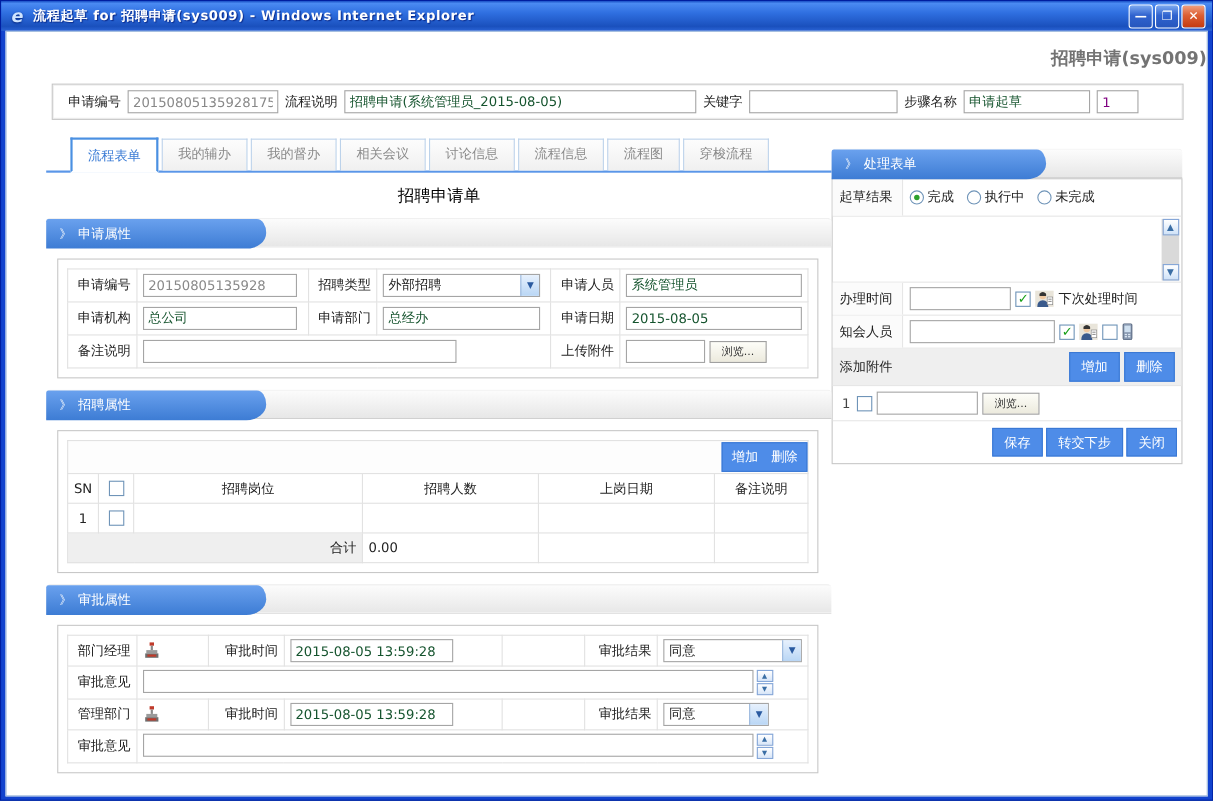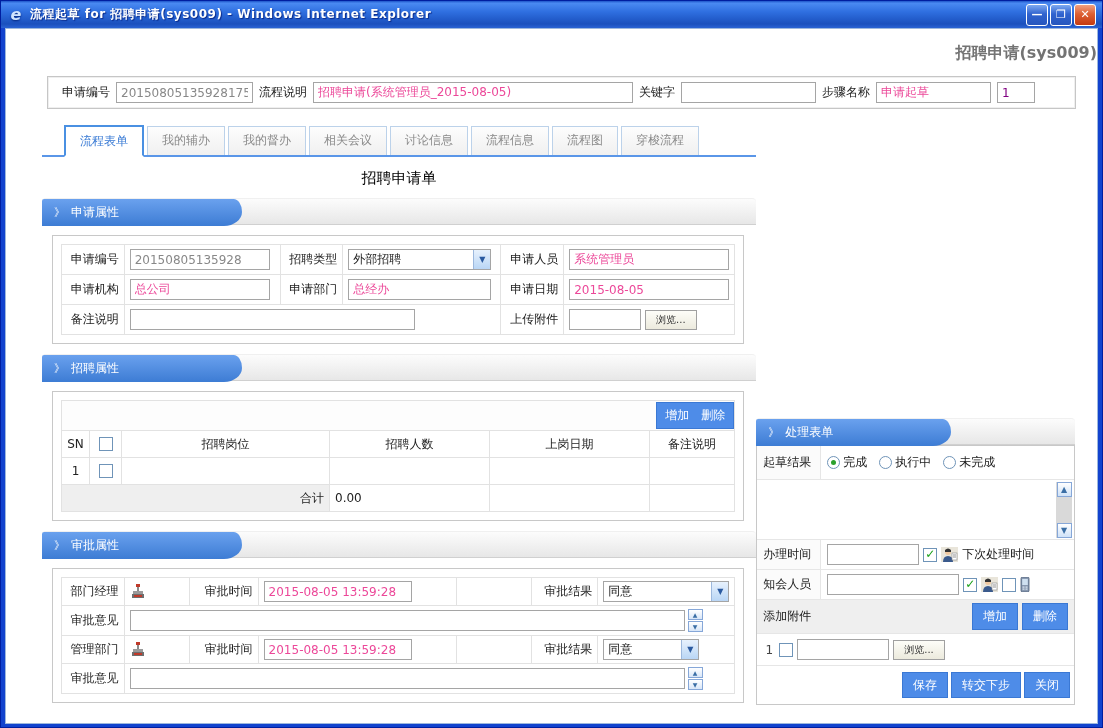--- a/index.html
+++ b/index.html
@@ -19,26 +19,26 @@
     background:linear-gradient(180deg,#7da9f0,#3063cf 45%,#2656bd); cursor:pointer; }
   .tb-btn.close{ background:linear-gradient(180deg,#f0a080,#dd5f33 45%,#c43a10); }
   .tb-btn span{ line-height:1; }
   
   .client{ height:696px; background:#fff; border:1px solid #9db8dd; overflow:hidden; position:relative; }
   .page-title{ text-align:right; font-size:16px; font-weight:bold; color:#737373; margin-top:14px; }
   
   .top-box{ margin:12px 21px 0 41px; border:1px solid #c6c6c6; background:#fff; padding:5px 8px;
     display:flex; align-items:center; box-shadow:0 0 0 1px #efefef inset; }
   .fld-label{ font-size:12px; color:#222; white-space:nowrap; padding:0 6px; }
-  input.txt{ border:1px solid #a5a5a5; height:21px; font-size:12px; padding:1px 4px; color:#ec4899;
+  input.txt{ border:1px solid #a5a5a5; height:21px; font-size:12px; padding:1px 4px; color:#14532d;
     font-family:"DejaVu Sans","Liberation Sans",sans-serif; background:#fff; }
   input.gray-val{ color:#888; }
   input.purple-val{ color:#800080; }
   
-  .main{ display:flex; margin:16px 22px 0 36px; align-items:flex-end; }
+  .main{ display:flex; margin:16px 22px 0 36px; align-items:flex-start; }
   .leftcol{ width:717px; }
   .rightcol{ width:320px; margin-left:0px; }
   
   .tabs{ display:flex; align-items:flex-end; height:32px; border-bottom:2px solid #5a96e8; padding-left:22px; }
   .tab{ height:29px; line-height:27px; padding:0 14px; margin-right:3px; font-size:12px; color:#8a8a8a;
     background:linear-gradient(#fdfdfd,#f0f0f0); border:1px solid #bcd2ea; border-bottom:none; cursor:pointer; white-space:nowrap; }
   .tab.active{ background:#fff; border:2px solid #4a90e2; border-bottom:2px solid #fff;
     margin-bottom:-2px; height:32px; line-height:28px; color:#3a7bd5; }
   .form-title{ text-align:center; font-size:15px; font-weight:normal; margin:12px 0 4px 0; color:#000; }
   

